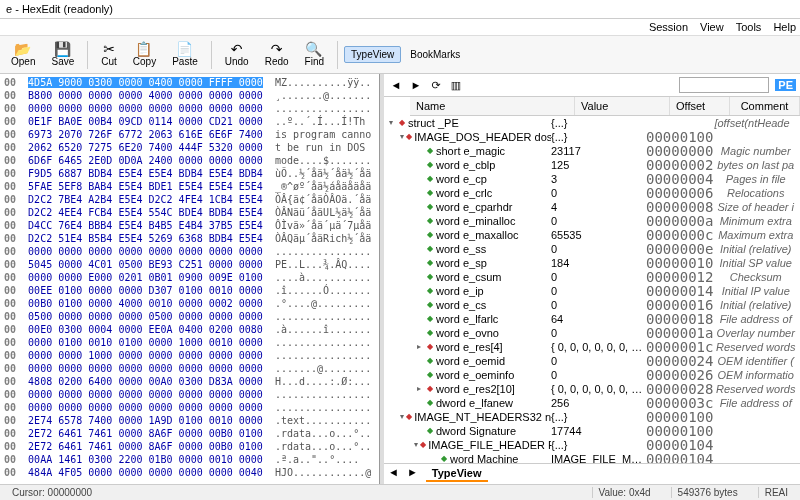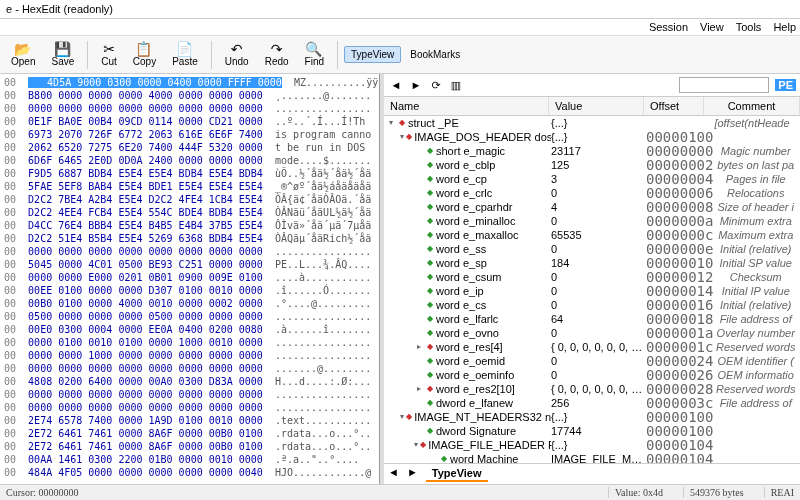--- a/index.html
+++ b/index.html
@@ -9,50 +9,50 @@
 .menubar span { cursor: pointer; }
 .toolbar { background: #f7f7f7; padding: 3px 4px; border-bottom: 1px solid #ccc; display: flex; gap: 2px; align-items: center; }
 .tbtn { display: flex; flex-direction: column; align-items: center; padding: 2px 6px; cursor: pointer; border: 1px solid transparent; border-radius: 2px; font-size: 10px; }
 .tbtn.active { background: #d0e4fc; border-color: #7aa8d8; }
 .tbtn .ic { font-size: 14px; line-height: 1; }
 .tsep { width: 1px; background: #ccc; height: 28px; margin: 0 4px; }
 .main { flex: 1; display: flex; overflow: hidden; }
 .hexpane { flex: 0 0 380px; background: #fff; overflow: hidden; font-family: Consolas, monospace; font-size: 10px; line-height: 13px; border-right: 1px solid #999; position: relative; }
 .hexrows { padding: 2px 4px; }
 .hexrow { white-space: pre; color: #000; }
-.hexrow .addr { color: #808080; }
+.hexrow .addr { color: #808080; font-weight: bold; }
 .hexrow .hx { color: #0000aa; }
-.hexrow .hx.sel { background: #3399ff; color: #fff; padding-left: 19px; }
+.hexrow .hx.sel { background: #3399ff; color: #fff; }
 .hexrow .asc { color: #555; }
 .splitter { width: 4px; background: #ddd; cursor: col-resize; }
 .treepane { flex: 1; background: #fff; display: flex; flex-direction: column; overflow: hidden; }
 .treebar { padding: 3px 4px; border-bottom: 1px solid #ccc; display: flex; gap: 4px; align-items: center; }
 .treebar .ic { width: 16px; height: 16px; display: inline-flex; align-items: center; justify-content: center; font-size: 11px; cursor: pointer; border: 1px solid transparent; }
 .treebar input { font-size: 11px; padding: 1px 3px; border: 1px solid #aaa; width: 90px; }
 .treebar .filter { background: #3399ff; color: #fff; padding: 0 3px; margin-left: 2px; font-weight: bold; }
-.treehdr { display: flex; background: #f5f5f5; border-bottom: 1px solid #ccc; font-size: 11px; }
+.treehdr { display: flex; background: #f5f5f5; border-bottom: 1px solid #ccc; font-size: 11px; margin-left: 26px; }
 .treehdr div { padding: 3px 6px; border-right: 1px solid #ddd; }
 .c-name { flex: 0 0 165px; }
 .c-val { flex: 0 0 95px; }
 .c-off { flex: 0 0 60px; }
 .c-com { flex: 1; text-align: center; }
 .treebody { flex: 1; overflow: auto; font-size: 11px; }
 .trow { display: flex; align-items: center; padding: 0 2px; line-height: 14px; }
 .trow .c-name { display: flex; align-items: center; gap: 2px; overflow: hidden; white-space: nowrap; }
 .trow .c-val { overflow: hidden; white-space: nowrap; text-overflow: ellipsis; }
 .trow .c-off { color: #666; font-family: Consolas, monospace; font-size: 14px; }
 .trow .c-com { color: #666; font-style: italic; overflow: hidden; white-space: nowrap; }
 .exp { width: 10px; height: 10px; display: inline-flex; align-items: center; justify-content: center; font-size: 8px; color: #666; cursor: pointer; }
 .bullet { width: 8px; display: inline-block; text-align: center; color: #c33; font-size: 8px; }
 .bullet.green { color: #393; }
 .ind0 { padding-left: 0; } .ind1 { padding-left: 14px; } .ind2 { padding-left: 28px; } .ind3 { padding-left: 42px; }
 .tabstrip { border-top: 1px solid #ccc; padding: 2px 4px; display: flex; gap: 8px; font-size: 11px; }
 .tabstrip .tab { padding: 1px 6px; cursor: pointer; }
 .tabstrip .tab.active { font-weight: bold; border-bottom: 2px solid #f80; }
-.status { background: #f0f0f0; border-top: 1px solid #ccc; padding: 2px 6px; display: flex; gap: 20px; font-size: 10px; color: #444; font-family: Liberation Serif, serif; }
+.status { background: #f0f0f0; border-top: 1px solid #ccc; padding: 2px 12px; display: flex; gap: 20px; font-size: 10px; color: #444; }
 .status .cell { border-left: 1px solid #ccc; padding-left: 6px; }
 </style>
 </head>
 <body>
 
 <div class="titlebar">e - HexEdit (readonly)</div>
 
 <div class="menubar">
   <span>Session</span>
   <span>View</span>

